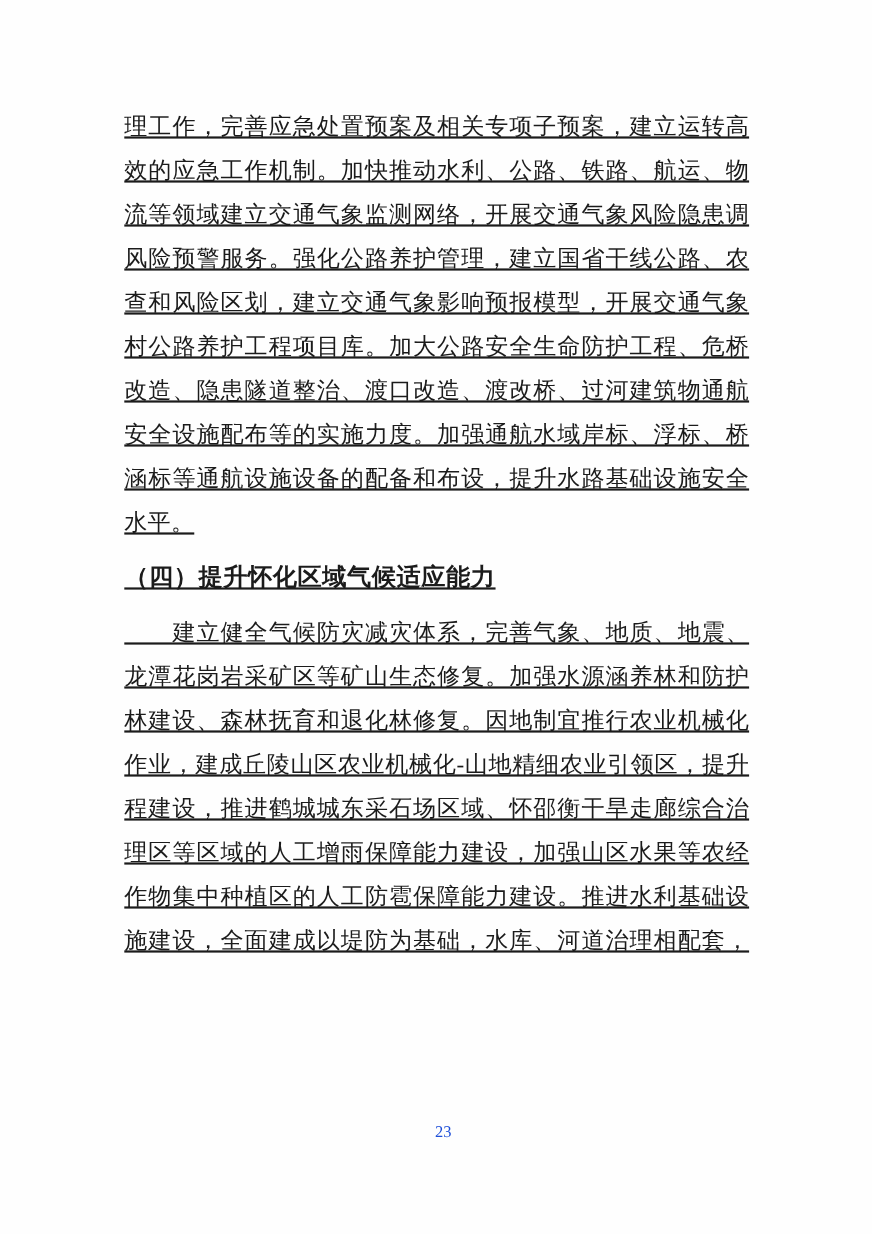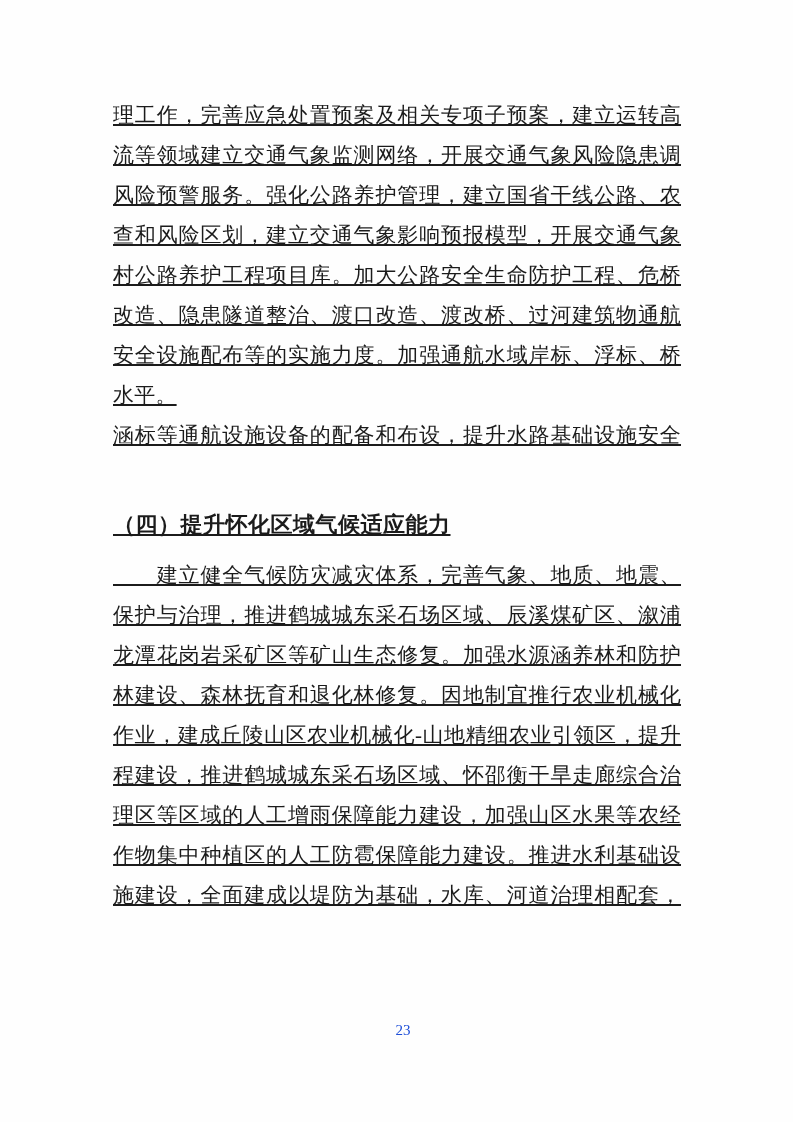--- a/index.html
+++ b/index.html
@@ -58,37 +58,37 @@
     color: #1d4ed8;
   }
 </style>
 </head>
 <body>
 
 <div class="page">
 
   <div class="text-col" style="top: 95px;">
     <div class="tline">理工作，完善应急处置预案及相关专项子预案，建立运转高</div>
+    <div class="tline">效的应急工作机制。加快推动水利、公路、铁路、航运、物</div>
     <div class="tline">流等领域建立交通气象监测网络，开展交通气象风险隐患调</div>
     <div class="tline">风险预警服务。强化公路养护管理，建立国省干线公路、农</div>
     <div class="tline">查和风险区划，建立交通气象影响预报模型，开展交通气象</div>
     <div class="tline">村公路养护工程项目库。加大公路安全生命防护工程、危桥</div>
     <div class="tline">改造、隐患隧道整治、渡口改造、渡改桥、过河建筑物通航</div>
     <div class="tline">安全设施配布等的实施力度。加强通航水域岸标、浮标、桥</div>
+    <div class="tline">涵标等通航设施设备的配备和布设，提升水路基础设施安全</div>
     <div class="tline short-last">水平。</div>
-    <div class="tline">涵标等通航设施设备的配备和布设，提升水路基础设施安全</div>
   </div>
 
   <div class="text-col" style="top: 505px;">
     <div class="sec-heading">（四）提升怀化区域气候适应能力</div>
   </div>
 
   <div class="text-col" style="top: 555px;">
     <div class="tline">　　建立健全气候防灾减灾体系，完善气象、地质、地震、</div>
-    <div class="tline">保护与治理，推进鹤城城东采石场区域、辰溪煤矿区、溆浦</div>
     <div class="tline">龙潭花岗岩采矿区等矿山生态修复。加强水源涵养林和防护</div>
     <div class="tline">林建设、森林抚育和退化林修复。因地制宜推行农业机械化</div>
     <div class="tline">作业，建成丘陵山区农业机械化-山地精细农业引领区，提升</div>
     <div class="tline">程建设，推进鹤城城东采石场区域、怀邵衡干旱走廊综合治</div>
     <div class="tline">理区等区域的人工增雨保障能力建设，加强山区水果等农经</div>
     <div class="tline">作物集中种植区的人工防雹保障能力建设。推进水利基础设</div>
     <div class="tline">施建设，全面建成以堤防为基础，水库、河道治理相配套，</div>
   </div>
 
   <div class="page-num">23</div>

